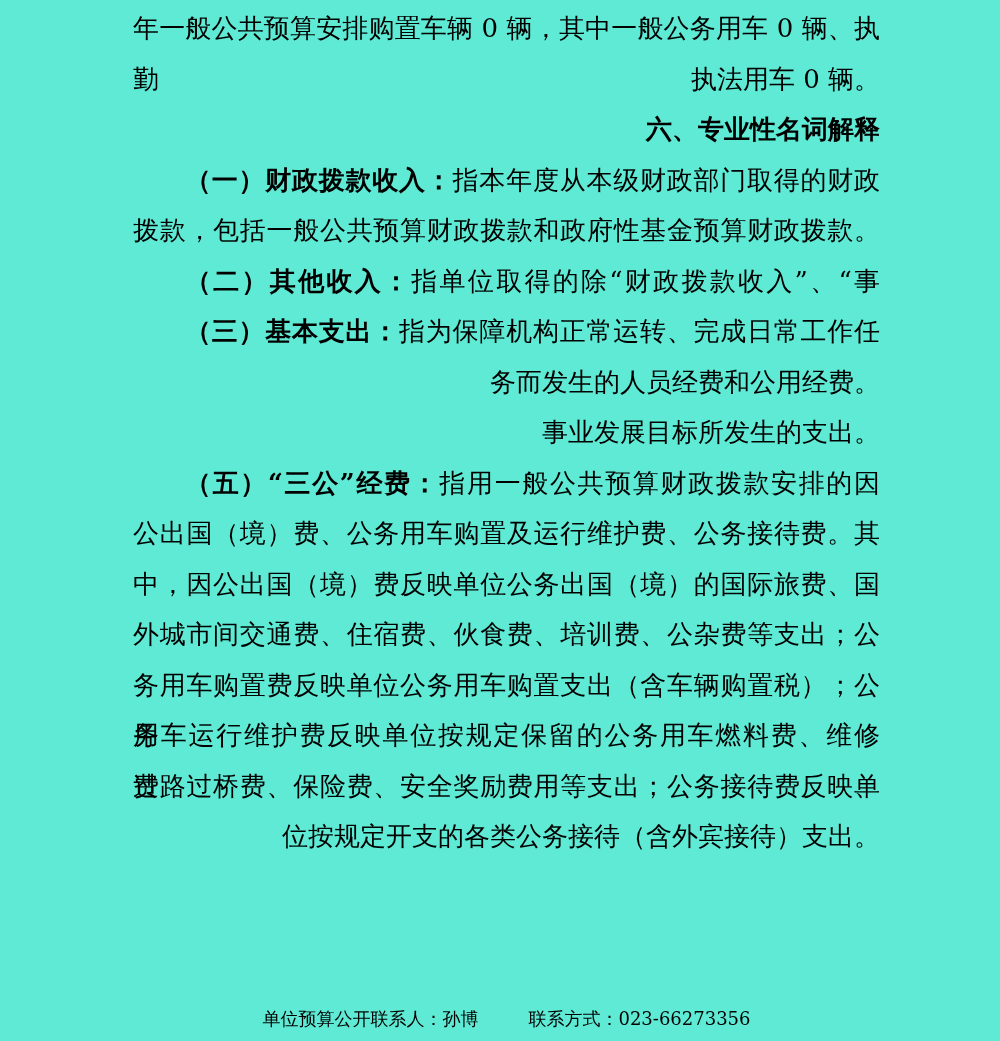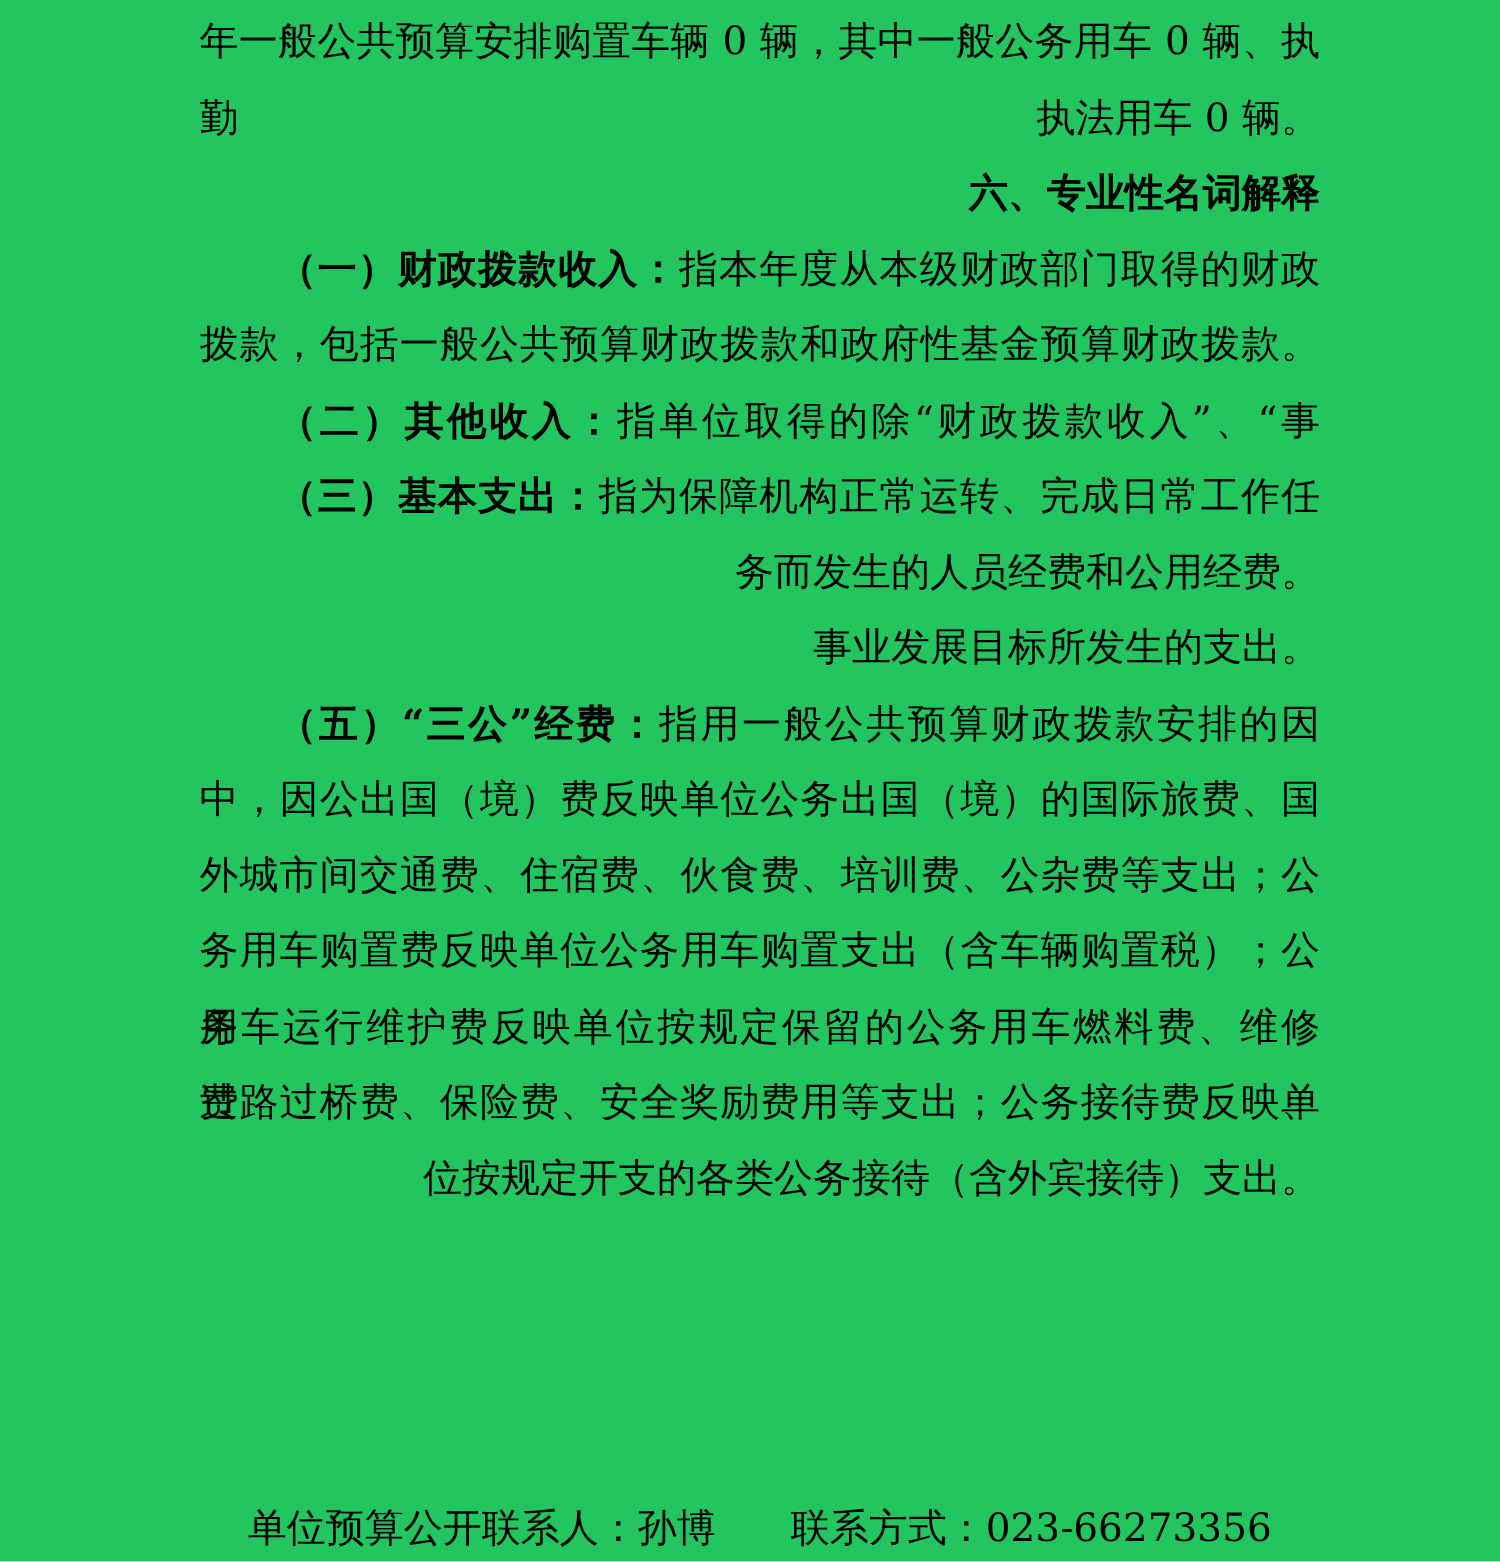--- a/index.html
+++ b/index.html
@@ -4,21 +4,21 @@
 <style>
   html, body {
     margin: 0;
     padding: 0;
     background: #ffffff;
   }
   .page {
     position: relative;
     width: 1000px;
     height: 1041px;
-    background: #22c55e;
+    background: #5eead4;
     color: #000000;
     font-family: "DejaVu Serif", "Liberation Serif", serif;
     overflow: hidden;
   }
   .textblock {
     position: absolute;
     left: 133px;
     top: 3px;
     width: 747px;
     font-size: 26px;
@@ -40,21 +40,21 @@
     font-family: "DejaVu Sans", "Liberation Sans", sans-serif;
   }
   .b {
     font-weight: bold;
   }
   .footer-line {
     position: absolute;
     left: 133px;
     top: 1000px;
     width: 747px;
-    font-size: 26px;
+    font-size: 18px;
     line-height: 38px;
     text-align: center;
     white-space: nowrap;
   }
   .footer-gap {
     display: inline-block;
     width: 50px;
   }
 </style>
 </head>
@@ -78,20 +78,21 @@
 
     <div class="line j ind"><span class="b">（三）基本支出：</span><span>指为保障机构正常运转、完成日常工作任</span></div>
 
     <div class="line"><span>务而发生的人员经费和公用经费。</span></div>
 
 
     <div class="line"><span>事业发展目标所发生的支出。</span></div>
 
     <div class="line j ind"><span class="b">（五）“三公”经费：</span><span>指用一般公共预算财政拨款安排的因</span></div>
 
+    <div class="line j"><span>公出国（境）费、公务用车购置及运行维护费、公务接待费。其</span></div>
 
     <div class="line j"><span>中，因公出国（境）费反映单位公务出国（境）的国际旅费、国</span></div>
 
     <div class="line j"><span>外城市间交通费、住宿费、伙食费、培训费、公杂费等支出；公</span></div>
 
     <div class="line j"><span>务用车购置费反映单位公务用车购置支出（含车辆购置税）；公务</span></div>
 
     <div class="line j"><span>用车运行维护费反映单位按规定保留的公务用车燃料费、维修费、</span></div>
 
     <div class="line j"><span>过路过桥费、保险费、安全奖励费用等支出；公务接待费反映单</span></div>

